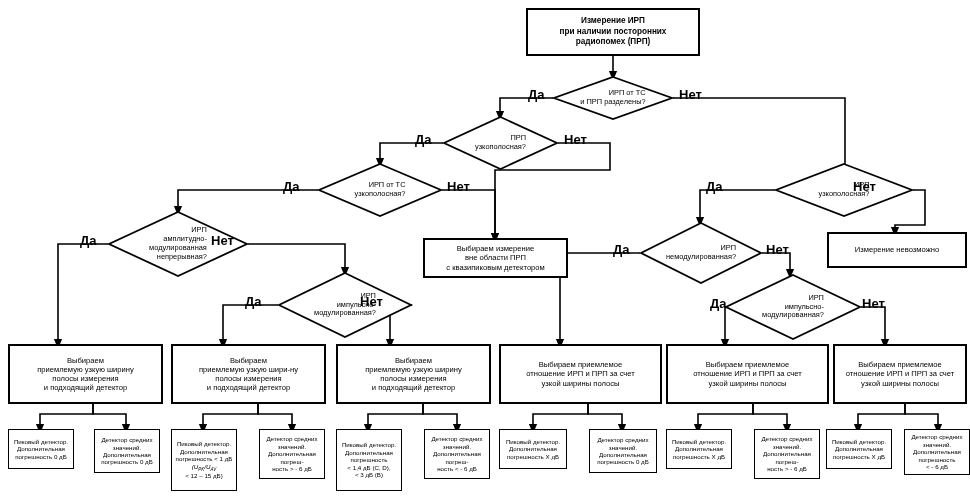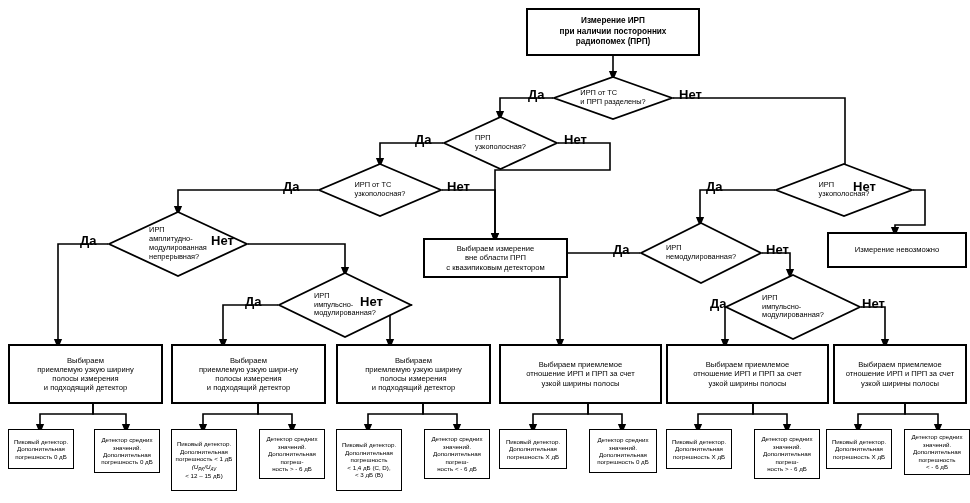--- a/index.html
+++ b/index.html
@@ -6,21 +6,21 @@
   body{font-family:"Liberation Sans","DejaVu Sans",sans-serif;}
   #canvas{position:relative;width:970px;height:503px;background:#fff;overflow:hidden;}
   svg#wires{position:absolute;left:0;top:0;width:970px;height:503px;pointer-events:none;}
   .node{position:absolute;box-sizing:border-box;display:flex;align-items:center;justify-content:center;text-align:center;color:#000;}
   .proc{border:2px solid #000;background:#fff;padding:14px 3px;line-height:1.18;}
   .proc.thin{border-width:1.6px;}
   .txt{display:block;width:100%;}
   .lbl{position:absolute;font-size:13px;font-weight:bold;color:#000;white-space:nowrap;}
   .dmd-wrap{position:absolute;}
   .dmd-wrap svg{position:absolute;left:0;top:0;overflow:visible;}
-  .dmd-text{position:absolute;left:0;top:0;width:100%;height:100%;display:flex;align-items:center;justify-content:center;text-align:left;font-size:7.4px;line-height:1.2;color:#000;}
+  .dmd-text{position:absolute;left:0;top:0;width:100%;height:100%;display:flex;align-items:center;justify-content:center;text-align:right;font-size:7.4px;line-height:1.2;color:#000;}
   .t-title{font-size:8.2px;font-weight:bold;line-height:1.3;}
   .t-mid{font-size:7.6px;line-height:1.22;}
   .t-small{font-size:6.2px;line-height:1.2;}
   .t-inv{font-style:italic;}
   sub{font-size:72%;}
 </style>
 </head>
 <body>
 
 <div id="canvas">

